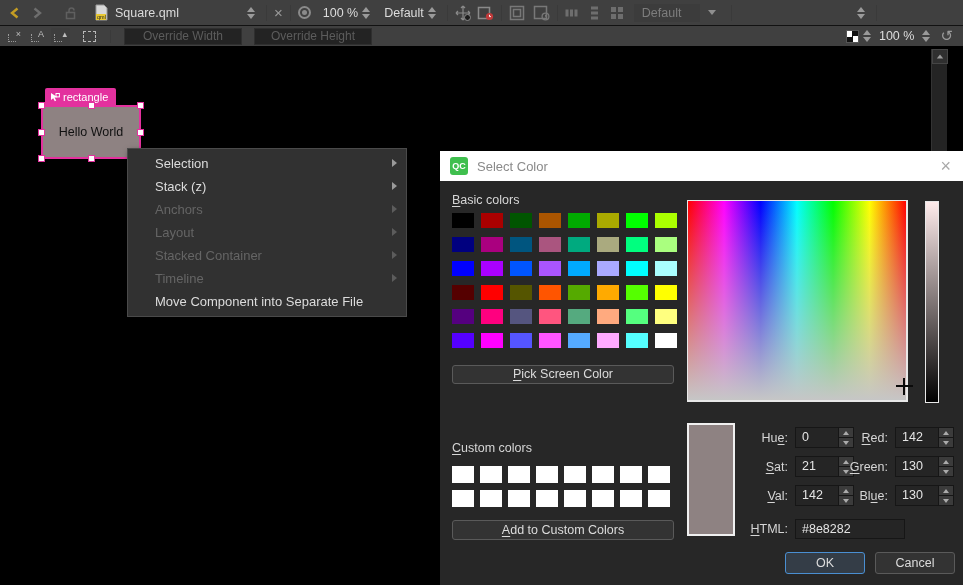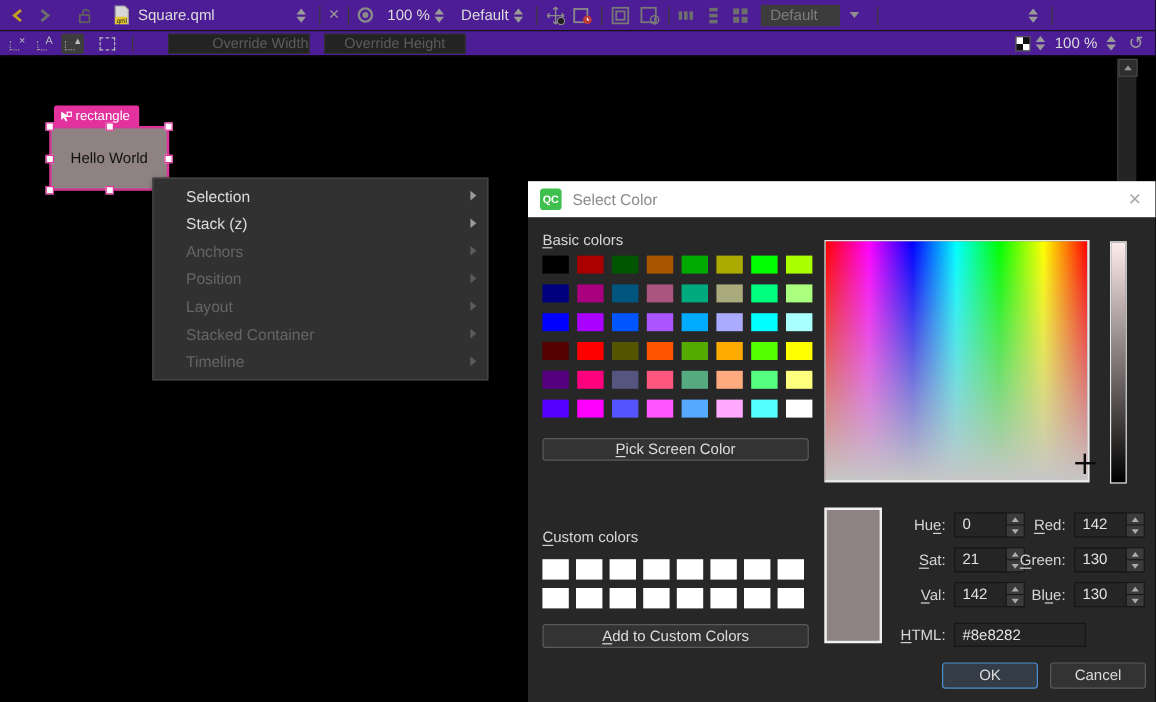--- a/index.html
+++ b/index.html
@@ -1,20 +1,20 @@
 <!DOCTYPE html>
 <html><head>
 <meta charset="utf-8">
 <style>
   * { margin:0; padding:0; box-sizing:border-box; }
   html,body { width:963px; height:585px; overflow:hidden; }
   body { background:#000; font-family:"Liberation Sans", sans-serif; position:relative; color:#d8d8d8; }
 
   
-  .tb { position:absolute; left:0; width:963px; background:#4c1d95; display:flex; align-items:center; }
+  .tb { position:absolute; left:0; width:963px; background:#404040; display:flex; align-items:center; }
   #toolbar1 { top:0; height:26px; border-bottom:1px solid #121212; }
   #toolbar2 { top:26px; height:21px; border-bottom:1px solid #000; }
   .tsep { width:1px; height:16px; background:#3a3a3a; margin:0 7px; flex:none; }
   .tsep.short { height:13px; }
   .ticon { flex:none; display:flex; align-items:center; justify-content:center; }
   .spinner { display:flex; flex-direction:column; gap:2px; align-items:center; flex:none; padding:0 4px; cursor:pointer; }
   .tri-up    { width:0; height:0; border-left:4px solid transparent; border-right:4px solid transparent; border-bottom:5px solid #9a9a9a; }
   .tri-down  { width:0; height:0; border-left:4px solid transparent; border-right:4px solid transparent; border-top:5px solid #9a9a9a; }
   .tb-text { color:#dcdcdc; font-size:12.5px; flex:none; }
   .filename { width:128px; margin-left:6px; }
@@ -229,21 +229,21 @@
       <span class="bracket-glyph">A</span>
   </span>
   <span class="mini-tool active">
     <span class="bracket"></span>
       <span class="bracket-glyph">▴</span>
   </span>
   <span class="mini-tool" style="margin-left:6px">
     <span class="dashed-square"></span>
   </span>
   <span class="tsep short"></span>
-  <input class="ovr-field" style="margin-left: 22px; text-align: right;" readonly="" placeholder="Override Width">
+  <input class="ovr-field" style="margin-left: 6px;" readonly="" placeholder="Override Width">
   <input class="ovr-field" readonly="" placeholder="Override Height" style="">
   <span class="flex-spacer"></span>
   <span class="checker-icon"></span>
   <span class="spinner">
       <span class="tri-up"></span>
       <span class="tri-down"></span>
     </span>
   <span class="tb-text" style="margin:0 4px">100 %</span>
   <span class="spinner">
       <span class="tri-up"></span>
@@ -278,24 +278,24 @@
       <span class="handle" style="left:45px;  bottom:-5px"></span>
       <span class="handle" style="right:-5px; bottom:-5px"></span>
     </div>
   </div>
 </div>
 
 <div id="context-menu">
     <div class="menu-item"><span>Selection</span><span class="submenu-arrow"></span></div>
     <div class="menu-item"><span>Stack (z)</span><span class="submenu-arrow"></span></div>
     <div class="menu-item disabled"><span>Anchors</span><span class="submenu-arrow"></span></div>
-    <div class="menu-item disabled"><span>Position</span><span class="submenu-arrow"></span></div>
     <div class="menu-item disabled"><span>Layout</span><span class="submenu-arrow"></span></div>
     <div class="menu-item disabled"><span>Stacked Container</span><span class="submenu-arrow"></span></div>
     <div class="menu-item disabled"><span>Timeline</span><span class="submenu-arrow"></span></div>
+    <div class="menu-item"><span>Move Component into Separate File</span></div>
   </div>
 
 <div id="dialog">
   <div id="dlg-titlebar">
     <span id="dlg-appicon">QC</span>
     <span id="dlg-title">Select Color</span>
     <span id="dlg-close">×</span>
   </div>
 
   <span class="dlg-label" style="left:12px; top:42px"><u>B</u>asic colors</span>

